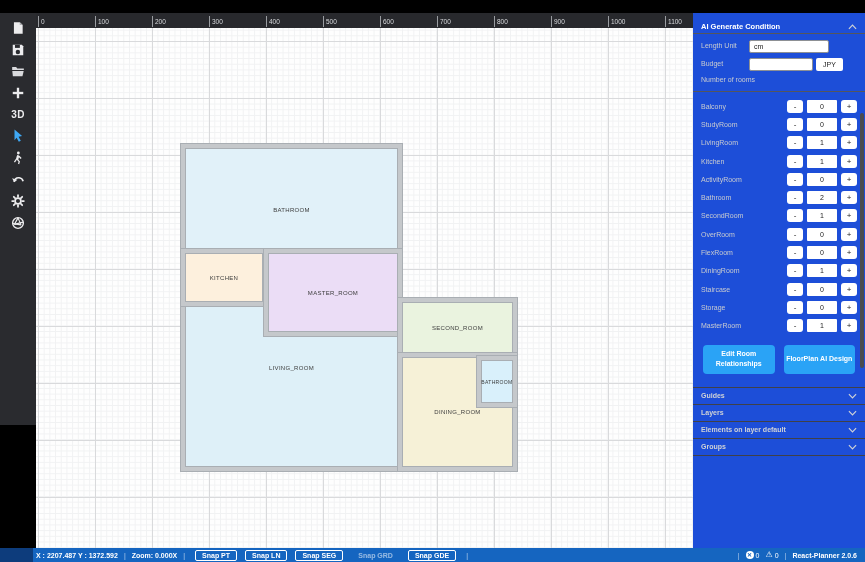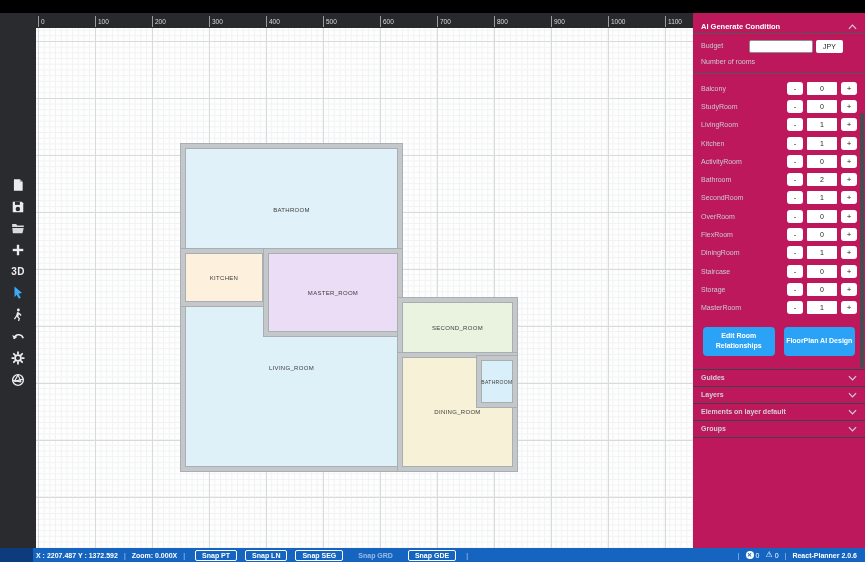--- a/index.html
+++ b/index.html
@@ -1,21 +1,21 @@
 <!DOCTYPE html>
 <html><head>
 <meta charset="utf-8">
 <style>
   * { margin:0; padding:0; box-sizing:border-box; }
   html,body { width:865px; height:562px; overflow:hidden; background:#000;
     font-family:"Liberation Sans", sans-serif; }
 
   
-  #toolbar { position:absolute; left:0; top:13px; width:36px; height:535px;
-    background:#2a2b2f; display:flex; flex-direction:column; align-items:center; padding-top:4px;justify-content:center; }
+  #toolbar { position:absolute; left:0; top:13px; width:36px; height:412px;
+    background:#2a2b2f; display:flex; flex-direction:column; align-items:center; padding-top:4px; }
   .tool { width:36px; height:21.7px; display:flex; align-items:center; justify-content:center;
     cursor:pointer; }
   .tool svg { width:14px; height:14px; display:block; }
   .tool-3d { color:#ececee; font-size:10px; font-weight:bold; letter-spacing:.3px; }
 
   
   #canvas-col { position:absolute; left:36px; top:13px; width:657px; height:535px; background:#fff; }
   #ruler { position:absolute; left:0; top:0; width:657px; height:15px; background:#28292d; }
   .tick { position:absolute; top:3px; height:11px; border-left:1px solid #9a9da1;
     padding-left:2px; font-size:6.5px; color:#d8dadd; line-height:11px; }
@@ -38,21 +38,21 @@
   .r-master   { left:228px; top:221px; width:138px; height:87px;  }
   .r-second   { left:362px; top:270px; width:119px; height:59px;  }
   .r-dining   { left:362px; top:325px; width:119px; height:118px; }
   .r-bathsm   { left:441px; top:328px; width:40px;  height:51px;  }
   .r-bathtop .rlabel { margin-top:22px; }
   .r-living  .rlabel { margin-top:-36px; }
   .r-bathsm  .rlabel { font-size:5.5px; transform:scale(.92); }
 
   
   #panel { position:absolute; left:693px; top:13px; width:172px; height:535px;
-    background:#be185d; color:#cfd2d6; }
+    background:#1d4ed8; color:#cfd2d6; }
   #panel-header { margin-top:7px; height:14px; display:flex; align-items:center;
     padding:0 8px; border-bottom:1px solid #55565b; cursor:pointer; }
   #panel-header .ptitle { font-size:7.5px; font-weight:bold; color:#fff; flex:1; }
   .fields { padding:6px 8px 2px; }
   .frow { display:flex; align-items:center; margin-bottom:5px; }
   .flabel { width:48px; font-size:7px; color:#c8cbd0; line-height:1.25; }
   .finput { height:13px; background:#fff; border:1px solid #8d9094; border-radius:2px;
     font-size:7px; color:#222; padding:0 4px; font-family:"Liberation Sans",sans-serif; outline:none; }
   .w-main { width:80px; }
   .w-budget { width:64px; margin-right:3px; }
@@ -215,20 +215,24 @@
 <div id="panel">
   <div id="panel-header">
     <span class="ptitle">AI Generate Condition</span>
     <svg width="9" height="6" viewBox="0 0 10 6">
         <polyline points="1,5 5,1 9,5" fill="none" stroke="#cfd2d6" stroke-width="1.3"></polyline>
       </svg>
   </div>
 
   <div class="fields">
     <div class="frow">
+      <span class="flabel">Length Unit</span>
+      <input class="finput w-main" value="cm" style="">
+    </div>
+    <div class="frow">
       <span class="flabel">Budget</span>
       <input class="finput w-budget" value="" style="">
       <span class="w-cur">JPY</span>
     </div>
     <div class="rooms-heading">Number of rooms</div>
   </div>
   <div class="divider"></div>
 
   <div class="counters">
     <div class="crow">

